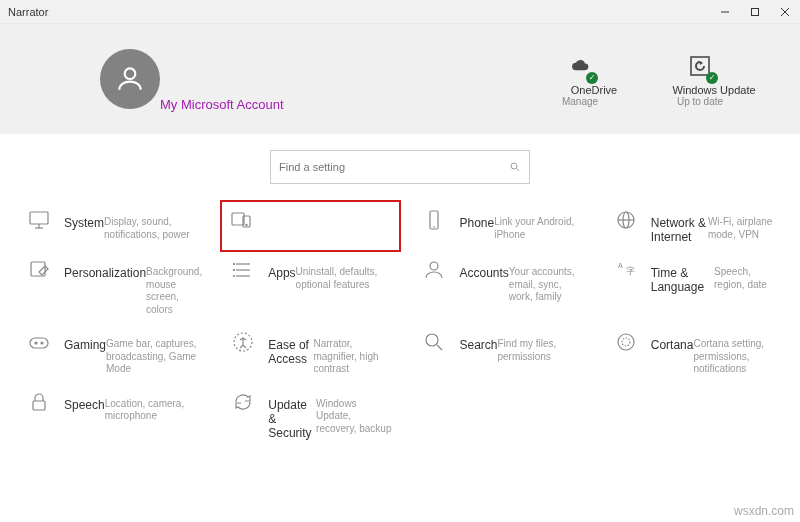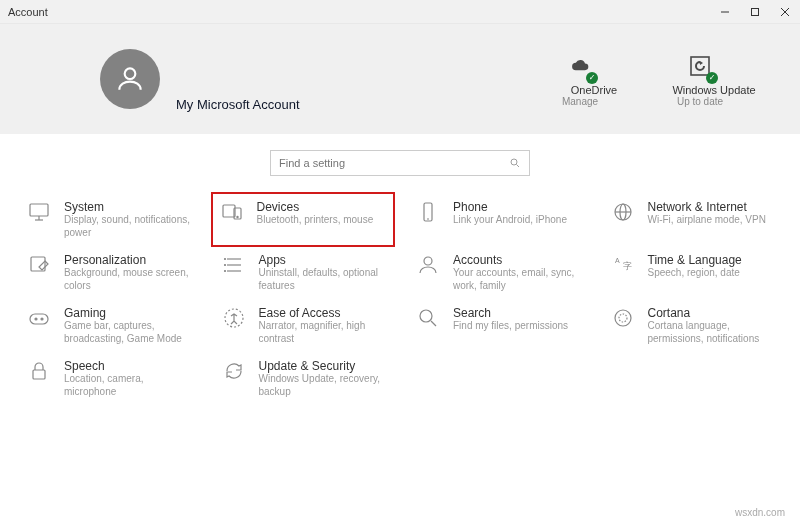--- a/index.html
+++ b/index.html
@@ -3,46 +3,46 @@
 <meta charset="utf-8">
 <style>
   * { box-sizing: border-box; margin: 0; padding: 0; }
   html, body { width: 800px; height: 522px; font-family: "Segoe UI", Arial, sans-serif; background: #fff; overflow: hidden; }
   .titlebar { height: 24px; display: flex; align-items: center; justify-content: space-between; padding: 0 0 0 8px; background: #f1f1f1; font-size: 11px; color: #333; border-bottom: 1px solid #e8e8e8;}
   .win-controls { display: flex; }
   .win-btn { width: 30px; height: 24px; display: flex; align-items: center; justify-content: center; font-size: 10px; color: #444; }
   .headerband { background: #f0f0f0; height: 110px; display: flex; align-items: center; padding: 0 40px 0 100px; }
   .avatar { width: 60px; height: 60px; border-radius: 50%; background: #828282; display: flex; align-items: center; justify-content: center; }
   .avatar svg { width: 32px; height: 32px; }
-  .acct-name { margin-left: 16px; color: #0f172a; font-size: 13px; align-self: flex-end; margin-bottom: 22px;}
+  .acct-name { color: #a21caf; font-size: 13px; align-self: flex-end; margin-bottom: 22px;}
   .spacer { flex: 1; }
   .status { display: flex; flex-direction: column; align-items: center; width: 120px; }
   .status .cap { font-size: 11px; color: #333; margin-top: 4px; margin-left: 28px;}
   .status .sub { font-size: 10px; color: #888;}
   .status-icon { position: relative; width: 28px; height: 28px; display:flex; align-items:center; justify-content:center;}
   .badge { position:absolute; right:-4px; bottom:-4px; width:12px; height:12px; border-radius:50%; background:#1a7f37; display:flex; align-items:center; justify-content:center;}
   .badge::after { content:"✓"; color:#fff; font-size:8px; line-height:1;}
   .search-row { display:flex; justify-content:center; padding: 16px 0 12px 0; }
-  .searchbox { width: 260px; height: 26px; border: 1px solid #ccc; display:flex; align-items:center; padding: 0 8px; font-size: 11px; color:#999; justify-content:space-between;}
+  .searchbox { width: 260px; height: 34px; border: 1px solid #ccc; display:flex; align-items:center; padding: 0 8px; font-size: 11px; color:#999; justify-content:space-between;}
   .searchbox input { border:none; outline:none; font-size:11px; color:#555; width: 220px; background:transparent;}
   .grid { display: grid; grid-template-columns: repeat(4, 1fr); gap: 10px 18px; padding: 10px 20px; }
   .tile { display:flex; gap:10px; padding: 2px 4px; cursor:default;}
   .tile-icon { width: 30px; height: 30px; flex:0 0 30px; display:flex; align-items:flex-start; justify-content:center; color:#777;}
   .tile-icon svg { width:24px; height:24px; stroke:#888; fill:none; stroke-width:1.2;}
-  .tile-text { display:flex; flex-direction:column; }
+  .tile-text { display:flex; flex-direction:row;margin-top:8px; }
   .tile-title { font-size: 12px; color:#333; }
   .tile-sub { font-size: 10px; color:#9a9a9a; line-height:1.25; max-width: 140px;}
   .hl { border: 2px solid #d11a1a; padding: 6px 4px; margin:-6px -4px;}
-  .watermark { position:absolute; right:15px; bottom:4px; font-size:10px; color:#aaa;}
+  .watermark { position:absolute; right:6px; bottom:4px; font-size:12px; color:#aaa;}
 </style>
 </head>
 <body>
 
 <div class="titlebar">
-  <span>Account</span>
+  <span>Narrator</span>
   <div class="win-controls">
     <div class="win-btn">
       <svg width="10" height="10">
           <line x1="1" y1="5" x2="9" y2="5" stroke="#333" stroke-width="1"></line>
         </svg>
     </div>
     <div class="win-btn">
       <svg width="10" height="10">
           <rect x="1.5" y="1.5" width="7" height="7" fill="none" stroke="#333" stroke-width="1"></rect>
         </svg>
@@ -109,24 +109,20 @@
         <div class="tile-title">System</div>
         <div class="tile-sub">Display, sound, notifications, power</div>
       </div>
     </div>
     <div class="tile hl">
       <div class="tile-icon">
         <svg viewBox="0 0 24 24">
           <use href="#devices-icon"></use>
         </svg>
       </div>
-      <div class="tile-text">
-        <div class="tile-title">Devices</div>
-        <div class="tile-sub">Bluetooth, printers, mouse</div>
-      </div>
     </div>
     <div class="tile">
       <div class="tile-icon">
         <svg viewBox="0 0 24 24">
           <use href="#phone-icon"></use>
         </svg>
       </div>
       <div class="tile-text">
         <div class="tile-title">Phone</div>
         <div class="tile-sub">Link your Android, iPhone</div>
@@ -221,21 +217,21 @@
       </div>
     </div>
     <div class="tile">
       <div class="tile-icon">
         <svg viewBox="0 0 24 24">
           <use href="#cortana-icon"></use>
         </svg>
       </div>
       <div class="tile-text">
         <div class="tile-title">Cortana</div>
-        <div class="tile-sub">Cortana language, permissions, notifications</div>
+        <div class="tile-sub">Cortana setting, permissions, notifications</div>
       </div>
     </div>
     <div class="tile">
       <div class="tile-icon">
         <svg viewBox="0 0 24 24">
           <use href="#lock-icon"></use>
         </svg>
       </div>
       <div class="tile-text">
         <div class="tile-title">Speech</div>

